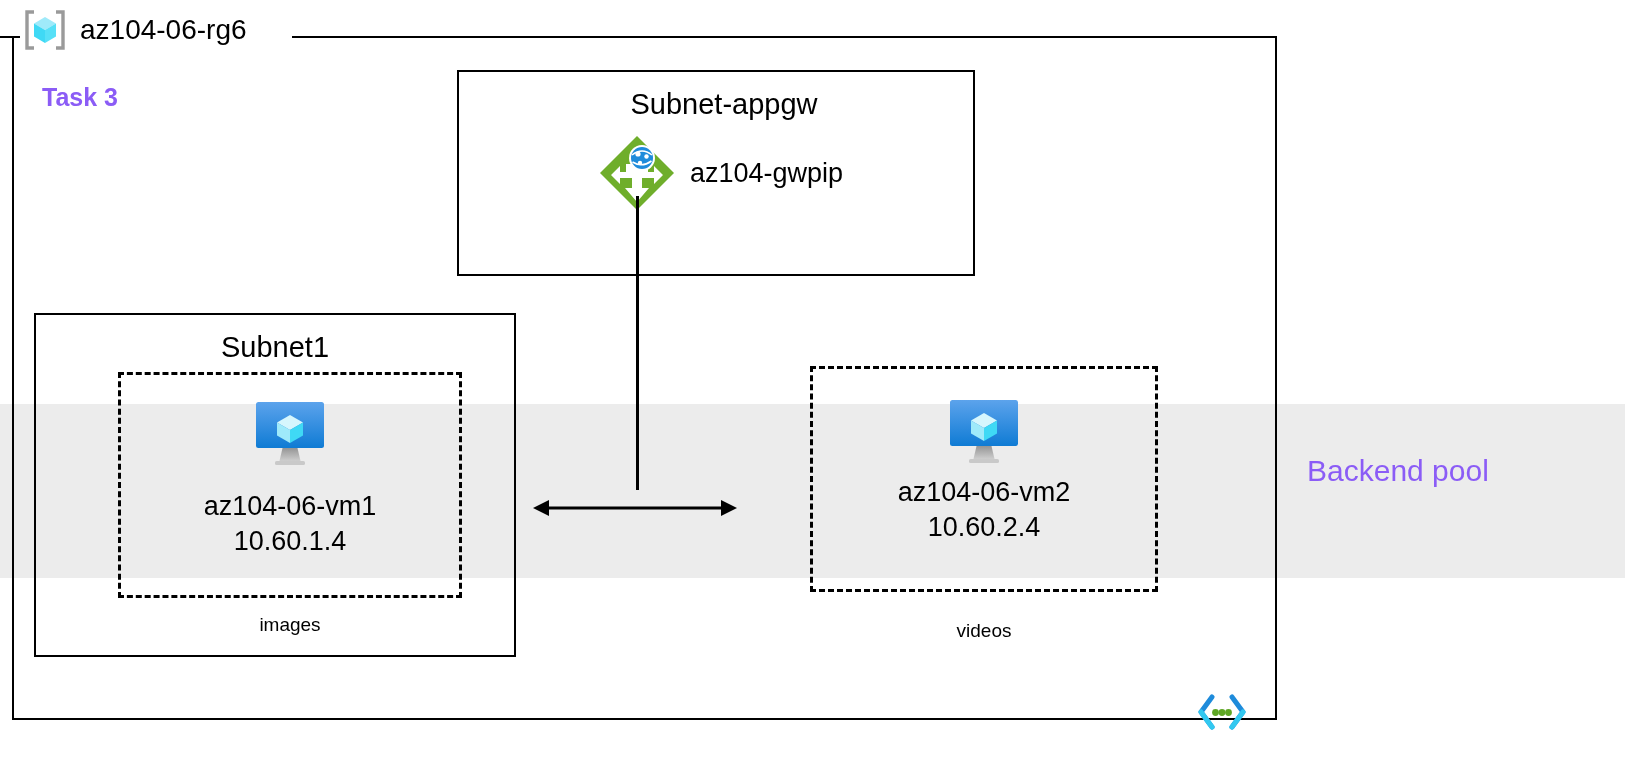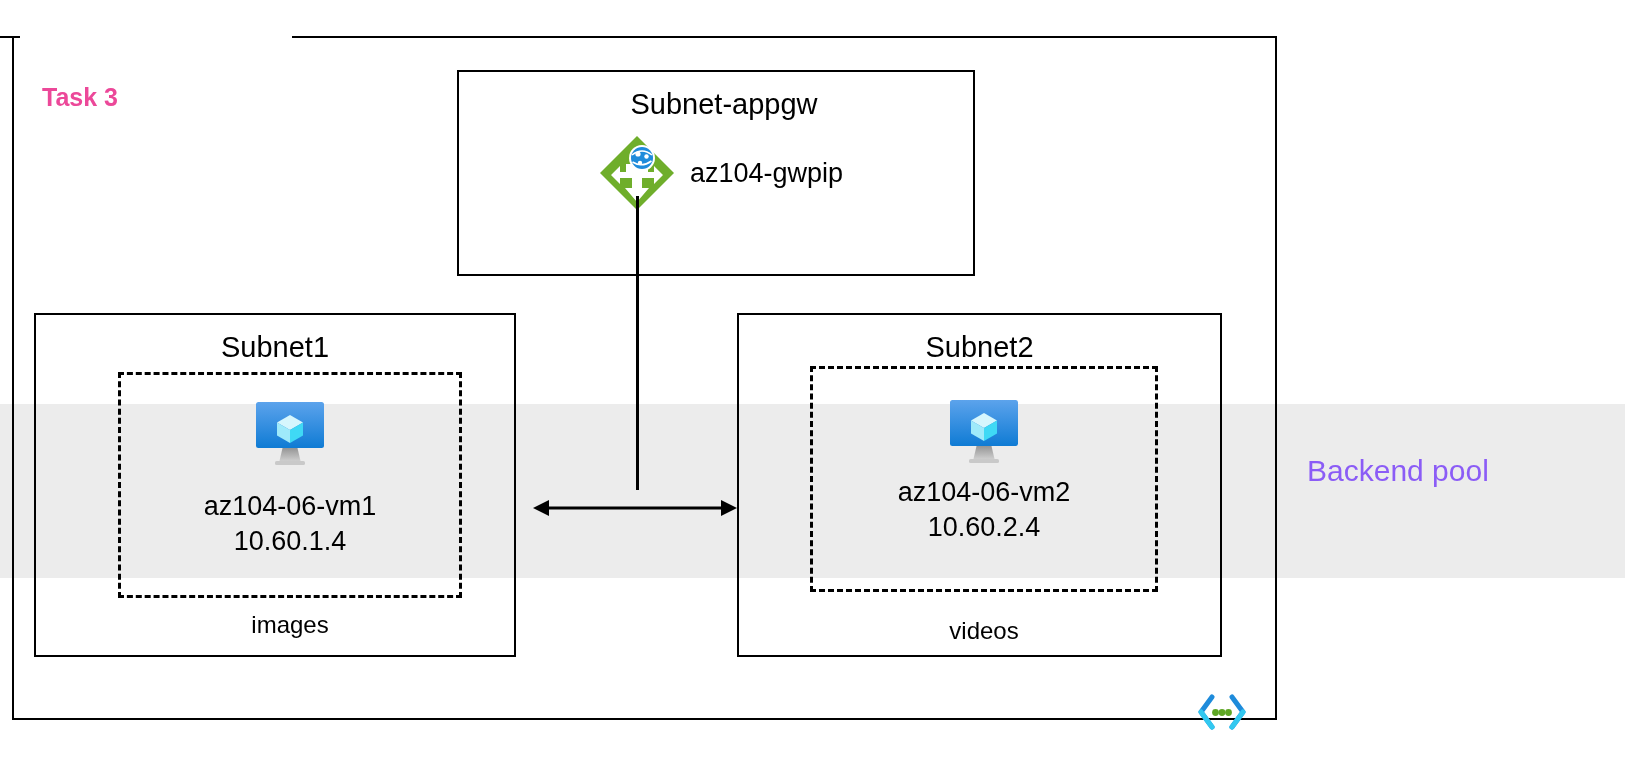--- a/index.html
+++ b/index.html
@@ -96,21 +96,21 @@
     white-space: nowrap;
   }
 
   
   .task-label {
     left: 42px;
     top: 81px;
     font-size: 25px;
     line-height: 32px;
     font-weight: bold;
-    color: #ec4899;
+    color: #8b5cf6;
     white-space: nowrap;
   }
 
   
   .subnet-box {
     border: 2px solid #000000;
     background: transparent;
     box-sizing: border-box;
   }
   .subnet-appgw {
@@ -176,21 +176,21 @@
     margin-top: 8px;
     font-size: 27px;
     line-height: 35px;
     text-align: center;
     color: #000000;
     white-space: nowrap;
   }
 
   
   .app-label {
-    font-size: 24px;
+    font-size: 19px;
     line-height: 34px;
     text-align: center;
     white-space: nowrap;
     color: #000000;
   }
   .app-label-1 { left: 118px; top: 608px; width: 344px; }
   .app-label-2 { left: 810px; top: 614px; width: 348px; }
 
   
   .connector-vertical {
@@ -212,20 +212,30 @@
 
   <div class="abs backend-band"></div>
   <div class="abs backend-label">Backend pool</div>
 
   <div class="abs rg-frame-left"></div>
   <div class="abs rg-frame-right"></div>
   <div class="abs rg-frame-bottom"></div>
   <div class="abs rg-frame-top-stub"></div>
   <div class="abs rg-frame-top-main"></div>
 
+  <div class="abs rg-title-group">
+    <svg class="rg-icon" viewBox="0 0 46 44">
+      <path d="M12 4 L5 4 L5 40 L12 40" fill="none" stroke="#9A9A9A" stroke-width="3.4" stroke-linecap="butt"></path>
+      <path d="M34 4 L41 4 L41 40 L34 40" fill="none" stroke="#9A9A9A" stroke-width="3.4" stroke-linecap="butt"></path>
+      <polygon points="23,9 34,15.5 23,22 12,15.5" fill="#9FEAFA"></polygon>
+      <polygon points="12,15.5 23,22 23,35 12,28.5" fill="#3FD9F5"></polygon>
+      <polygon points="34,15.5 23,22 23,35 34,28.5" fill="#57E0F7"></polygon>
+    </svg>
+    <span class="rg-title-text">az104-06-rg6</span>
+  </div>
 
   <div class="abs task-label">Task 3</div>
 
   <div class="abs subnet-box subnet-appgw">
     <div class="subnet-title">Subnet-appgw</div>
   </div>
 
   <div class="abs appgw-row">
     <svg class="appgw-icon" viewBox="0 0 78 78">
       <polygon points="39,2 76,39 39,76 2,39" fill="#6FAE2B"></polygon>
@@ -275,23 +285,20 @@
       </svg>
       <div class="vm-text">
         <div>az104-06-vm1</div>
         <div>10.60.1.4</div>
       </div>
     </div>
   </div>
 
   <div class="abs app-label app-label-1">images</div>
 
-  <div class="abs subnet-box subnet2">
-    <div class="subnet-title">Subnet2</div>
-  </div>
 
   <div class="abs vm-dashed vm-dashed-2">
     <div class="vm-content" style="top:28px;">
       <svg class="vm-icon" viewBox="0 0 74 70">
         <defs>
           <linearGradient id="vmScreen2" x1="0" y1="0" x2="0" y2="1">
             <stop offset="0%" stop-color="#5CA3EC"></stop>
             <stop offset="100%" stop-color="#0F7BD4"></stop>
           </linearGradient>
           <linearGradient id="vmStand2" x1="0" y1="0" x2="0" y2="1">

